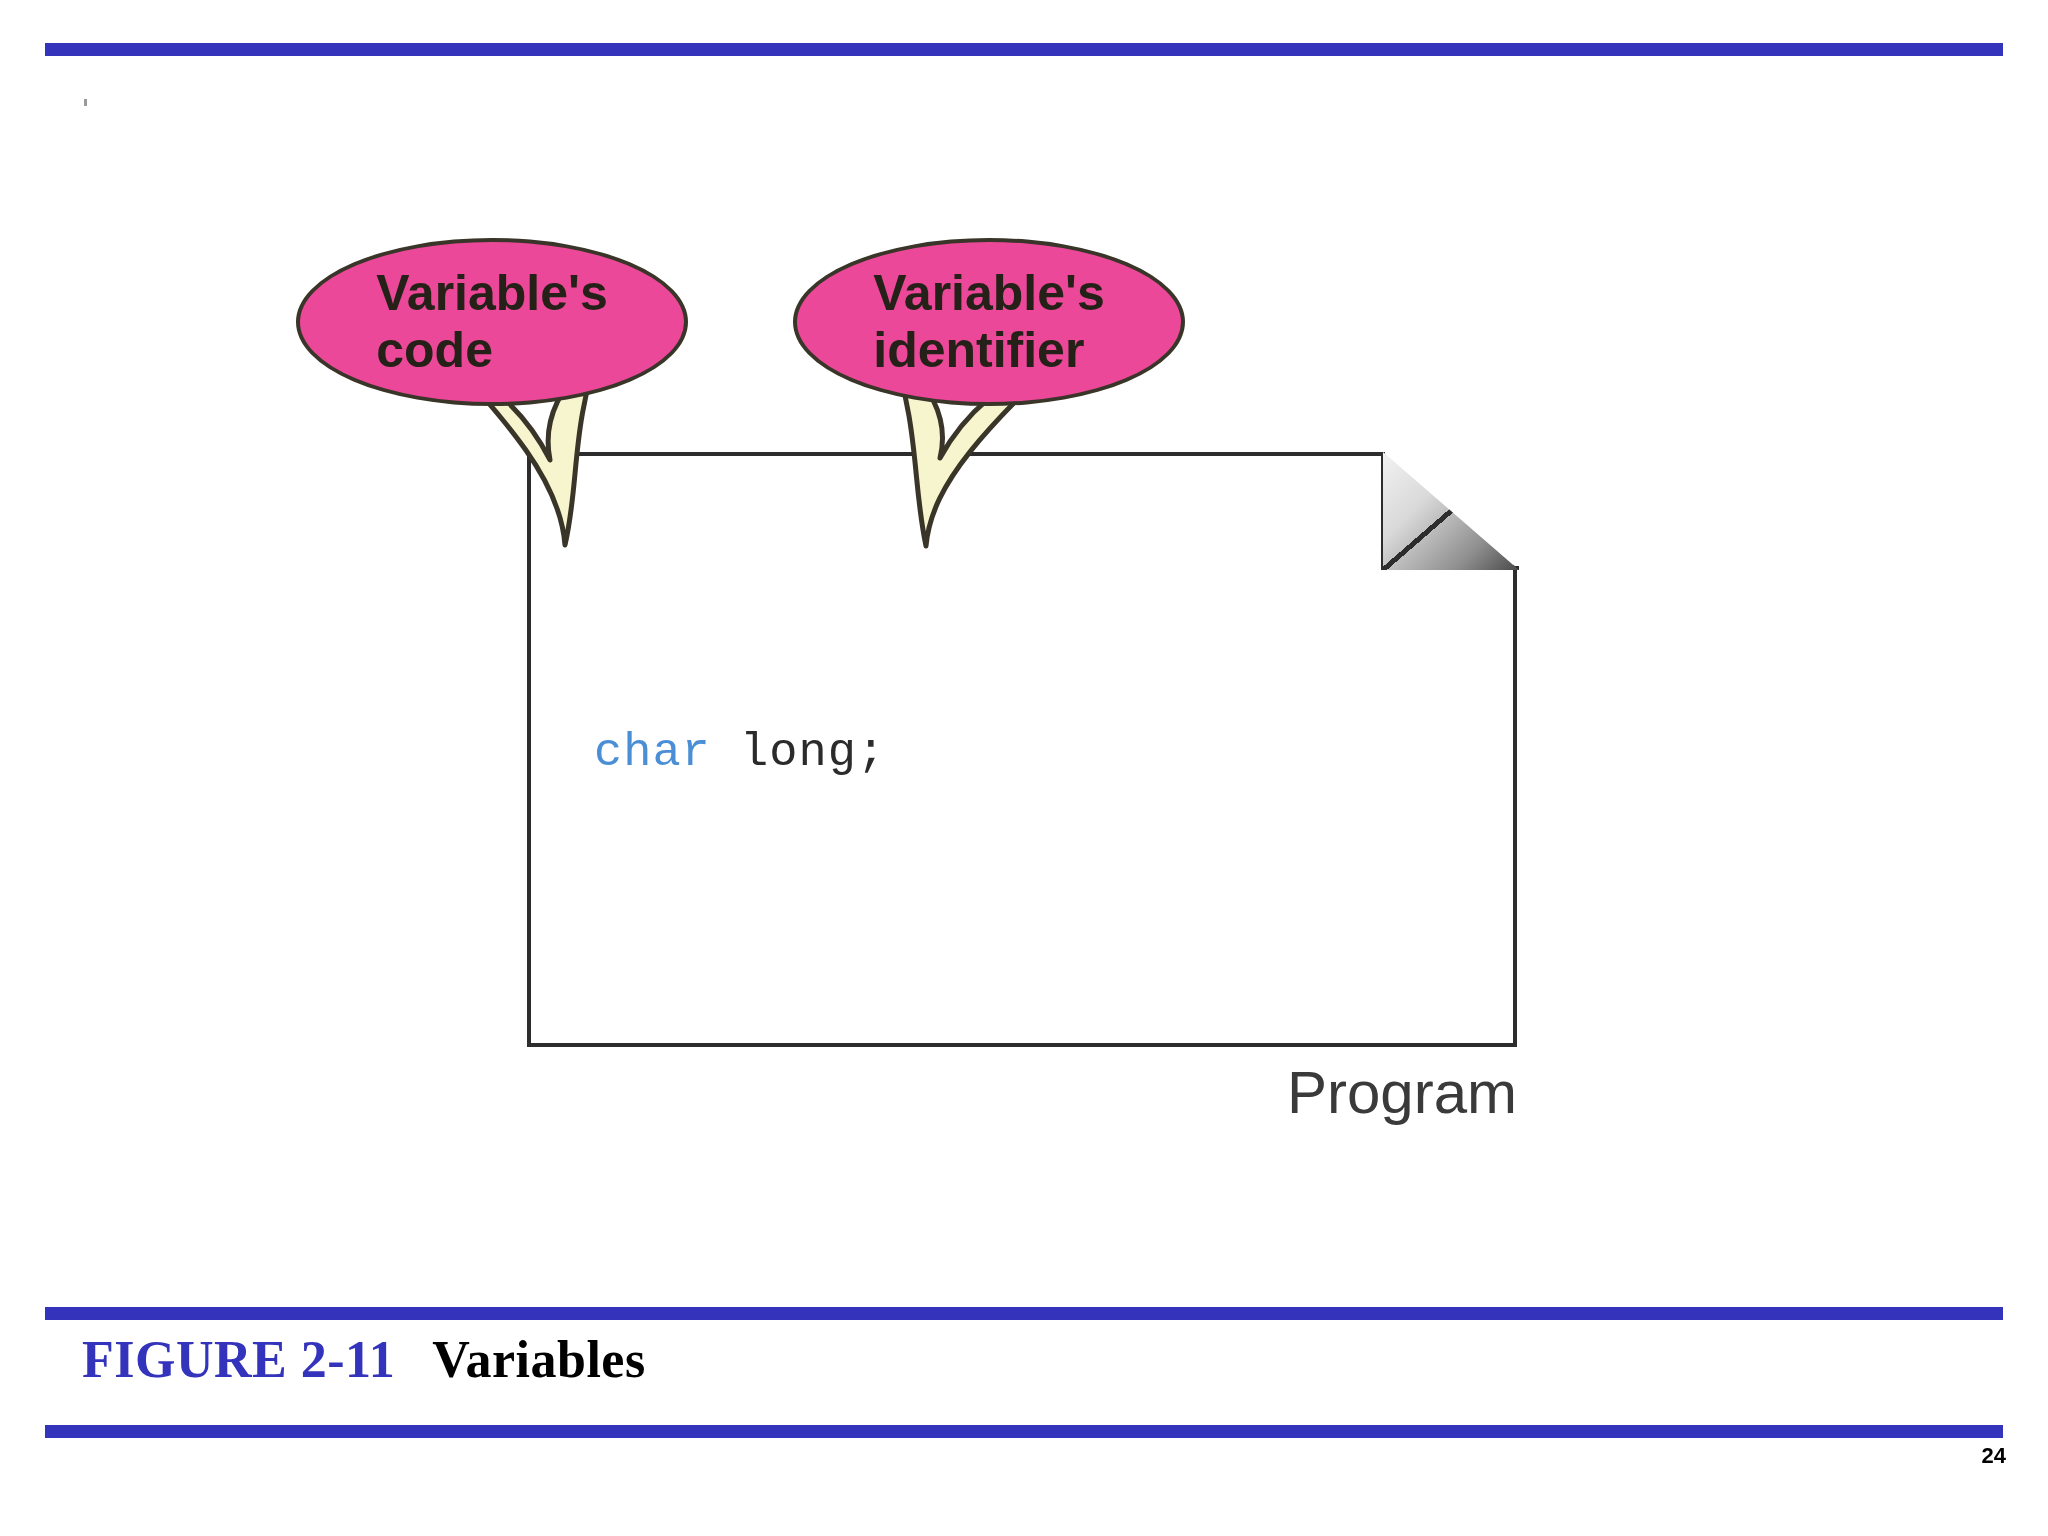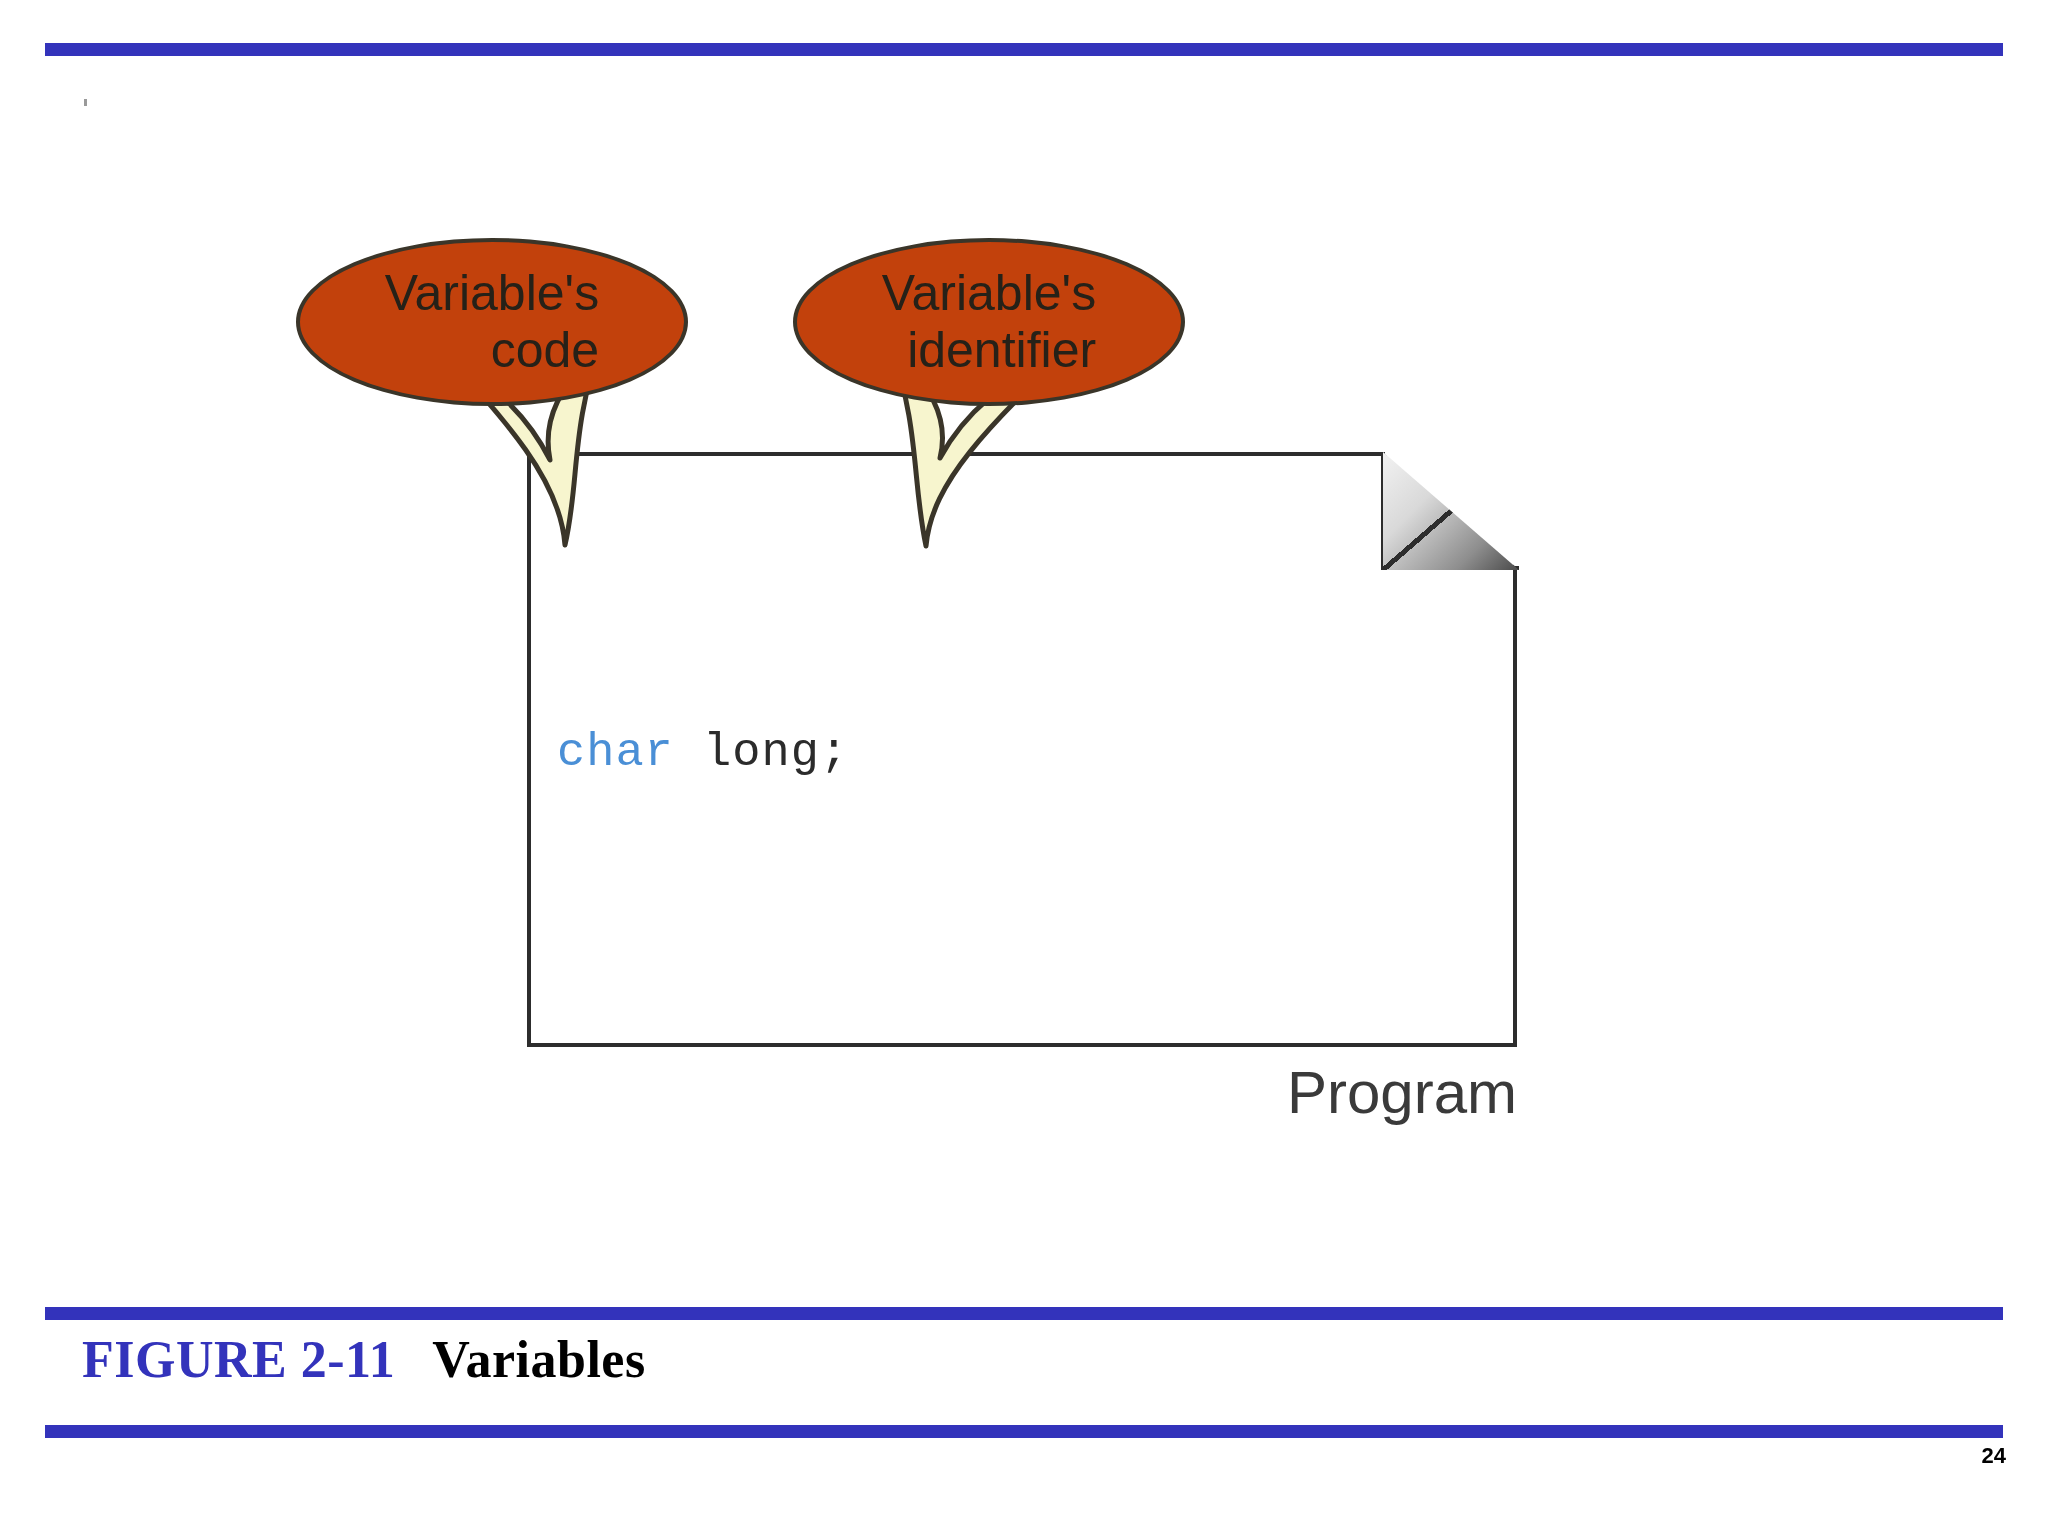--- a/index.html
+++ b/index.html
@@ -97,47 +97,48 @@
     left: 557px;
     top: 478px;
     width: 930px;
     font-family: "Liberation Mono", "DejaVu Sans Mono", monospace;
     font-size: 47px;
     line-height: 110px;
     color: #2b2b2b;
     white-space: pre;
     letter-spacing: 1px;
   }
-  .code .kw { color: #4a8fd6; }
+  .code .kw { color: #4a8fd6; margin-left: 37px; }
 
   .program-label {
     position: absolute;
     left: 527px;
     top: 1058px;
     width: 990px;
     text-align: right;
     font-family: "Liberation Sans", sans-serif;
     font-size: 60px;
     color: #3a3a3a;
   }
   .bubble {
     position: absolute;
-    background: #c2410c;
+    background: #ec4899;
     border: 4px solid #3a3529;
     border-radius: 50% / 50%;
     box-sizing: border-box;
     display: flex;
     align-items: center;
     justify-content: center;
-    text-align: right;
+    text-align: left;
     font-family: "Liberation Sans", sans-serif;
     font-size: 50px;
     line-height: 1.14;
     color: #262118;
     z-index: 3;
+    font-weight: bold;
   }
   .tail {
     position: absolute;
     z-index: 2;
   }
 
   
   .bubble-1 {
     left: 296px;
     top: 238px;

